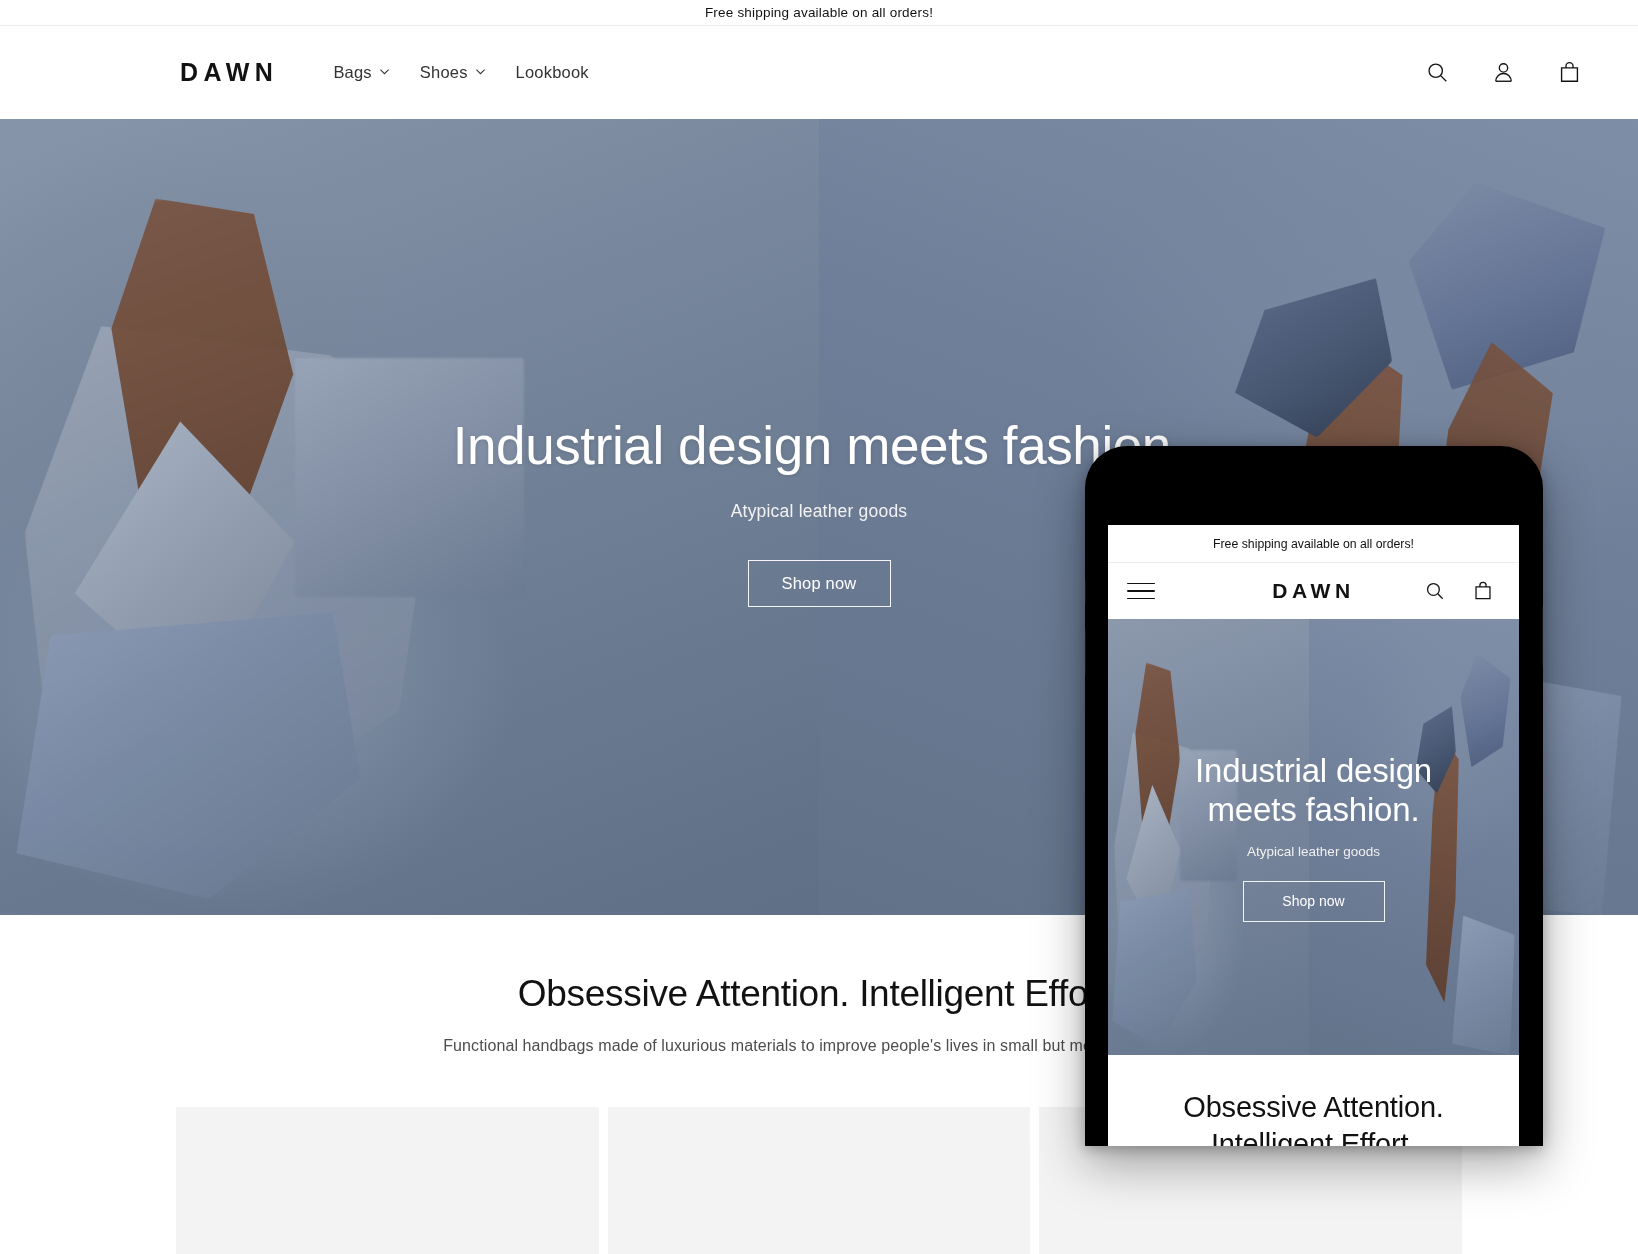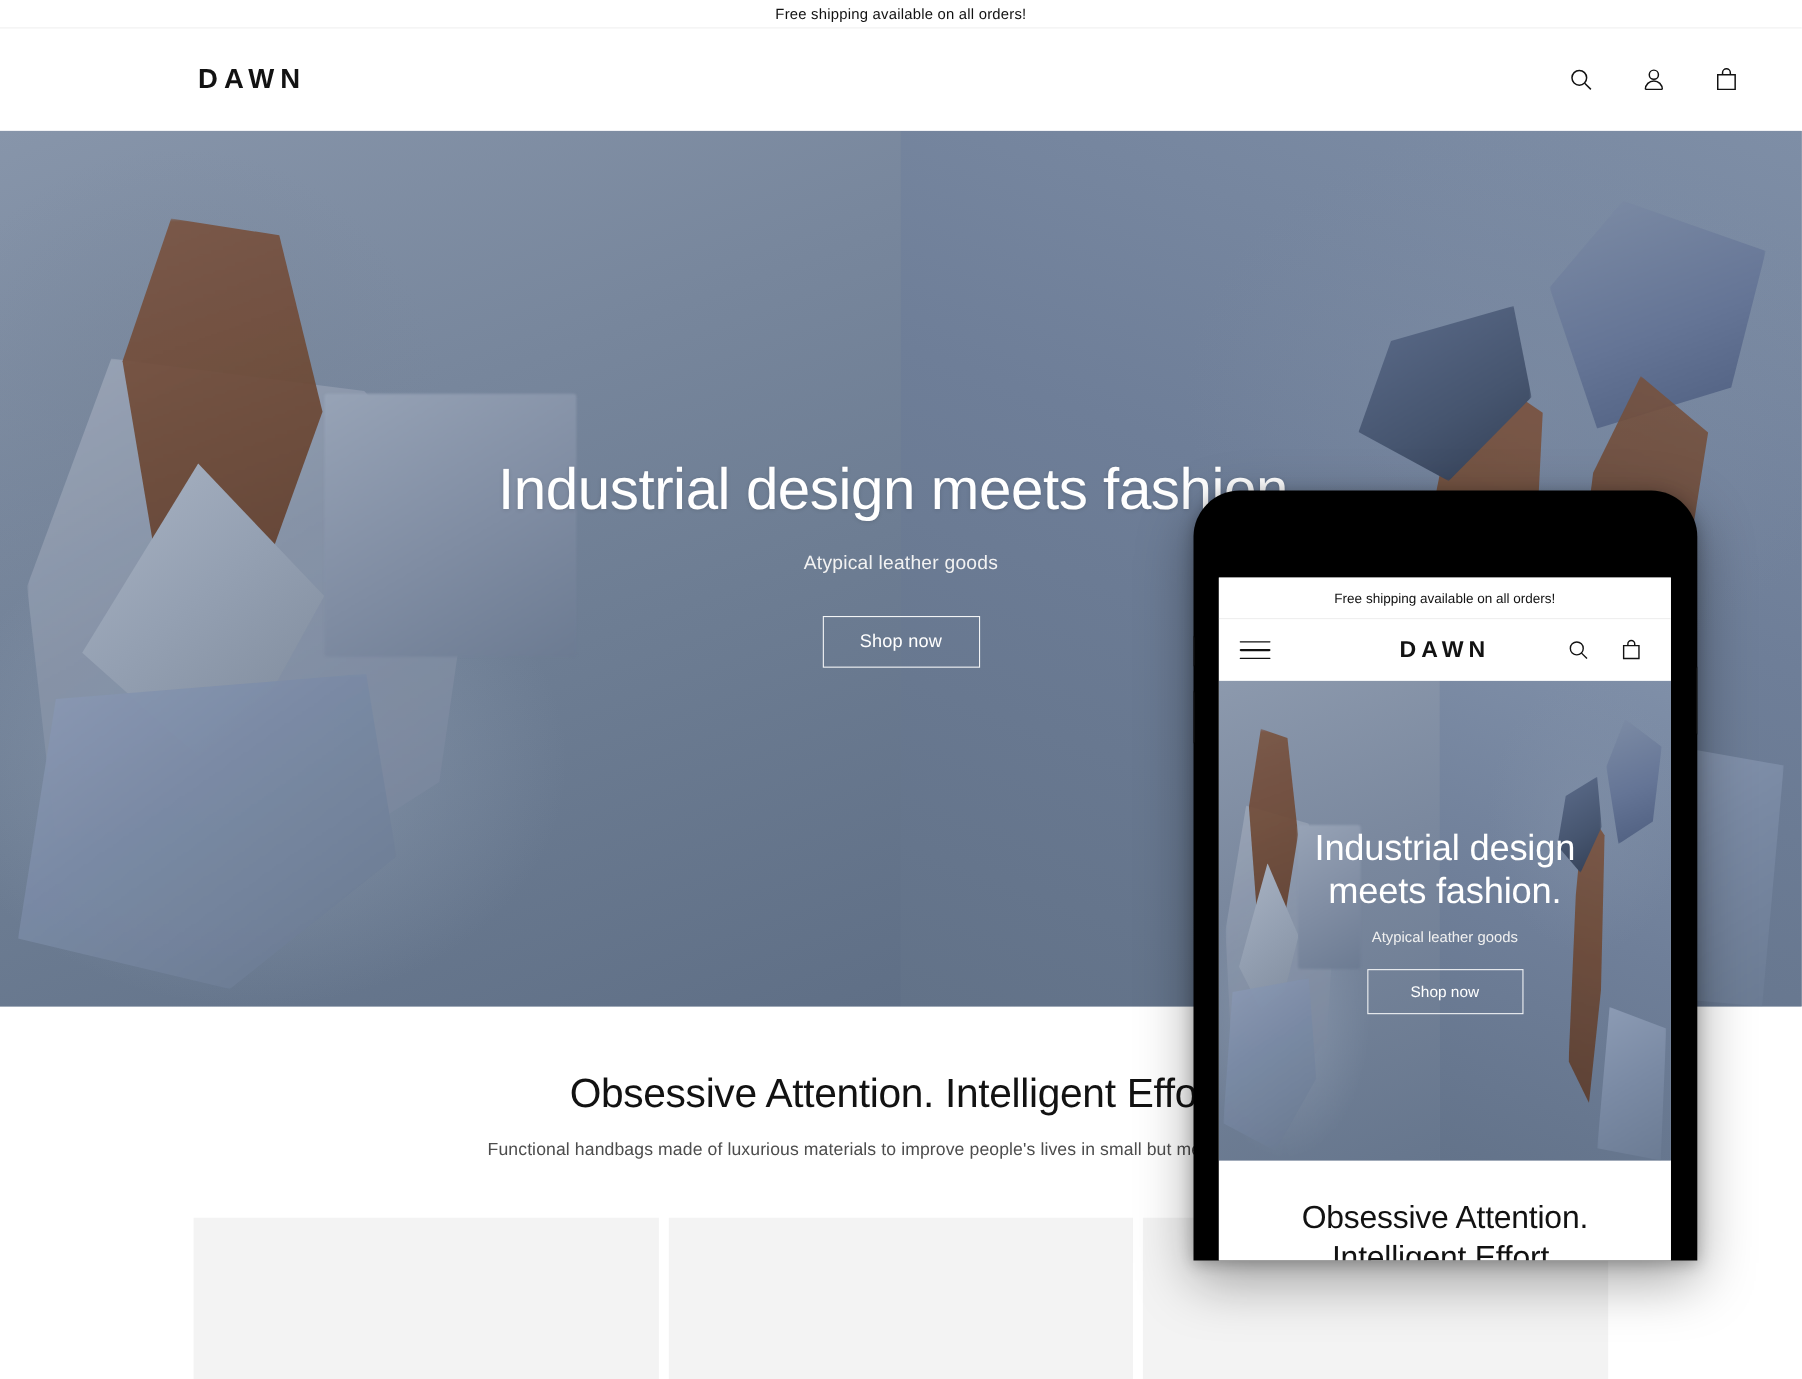--- a/index.html
+++ b/index.html
@@ -280,20 +280,41 @@
 <div class="page">
 
   <div class="announcement">
     <span>Free shipping available on all orders!</span>
   </div>
   <div class="announcement-divider"></div>
 
   <div class="header">
     <div class="logo">DAWN</div>
 
+    <nav class="nav">
+      <div class="nav-item">
+        <span>Bags</span>
+        <span class="chev">
+          <svg width="11" height="11" viewBox="0 0 12 12">
+              <path d="M1.5 4 L6 8.4 L10.5 4" fill="none" stroke="#333" stroke-width="1.1"></path>
+            </svg>
+        </span>
+      </div>
+      <div class="nav-item">
+        <span>Shoes</span>
+        <span class="chev">
+          <svg width="11" height="11" viewBox="0 0 12 12">
+              <path d="M1.5 4 L6 8.4 L10.5 4" fill="none" stroke="#333" stroke-width="1.1"></path>
+            </svg>
+        </span>
+      </div>
+      <div class="nav-item">
+        <span>Lookbook</span>
+      </div>
+    </nav>
 
     <div class="header-icons">
       <div class="icon-btn">
         <svg width="25" height="25" viewBox="0 0 24 24" fill="none" stroke="#121212" stroke-width="1.3">
           <circle cx="10.3" cy="10.3" r="6.4"></circle>
             <line x1="15" y1="15" x2="20.4" y2="20.4"></line>
         </svg>
       </div>
       <div class="icon-btn">
         <svg width="25" height="25" viewBox="0 0 24 24" fill="none" stroke="#121212" stroke-width="1.3">

